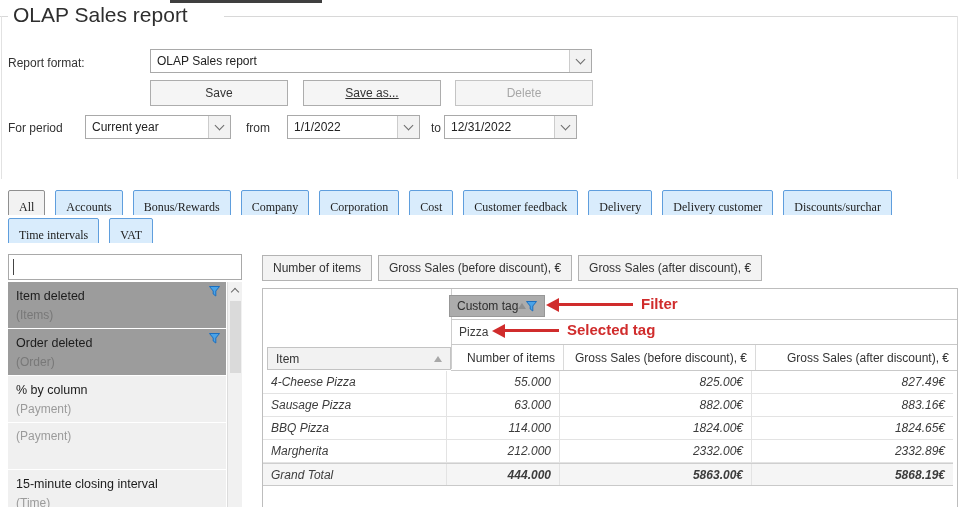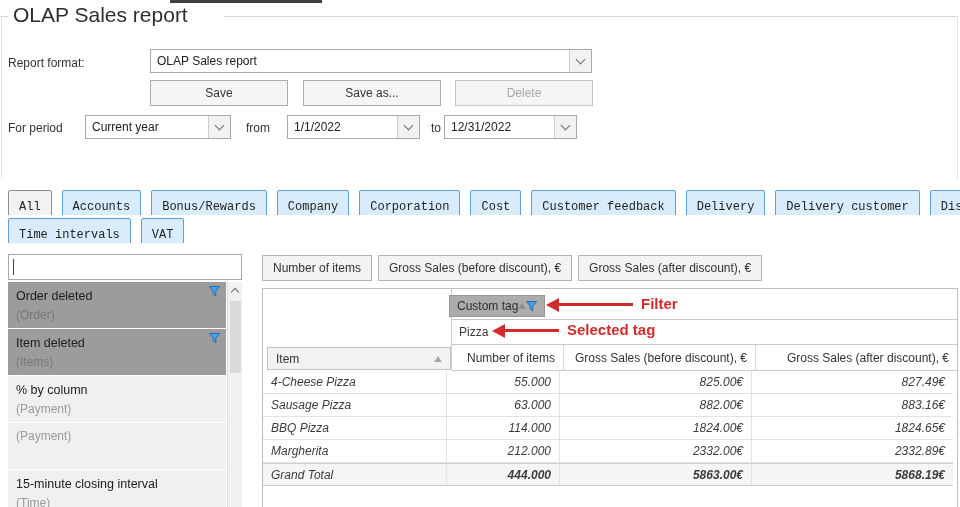--- a/index.html
+++ b/index.html
@@ -23,21 +23,21 @@
   .chev{display:inline-block;width:6px;height:6px;border-right:1.6px solid #6b6b6b;border-bottom:1.6px solid #6b6b6b;transform:rotate(45deg);margin-top:-3px;}
 
   
   .btn{position:absolute;height:26px;background:#f5f5f5;border:1px solid #adadad;color:#333;
        font-family:"Liberation Sans",sans-serif;font-size:12px;cursor:pointer;}
   .btn.disabled{color:#a7a7a7;border-color:#c4c4c4;}
 
   
   .tag-row{left:8px;width:952px;height:25px;display:flex;gap:10px;overflow:hidden;}
   .tag{flex:none;height:23px;box-sizing:border-box;padding:16px 10px;border-radius:2px;
-       font-family:Liberation Mono, monospace;font-size:12px;display:flex;align-items:center;cursor:pointer;white-space:nowrap;}
+       font-family:Liberation Serif, serif;font-size:12px;display:flex;align-items:center;cursor:pointer;white-space:nowrap;}
   .tag.blue{background:#d9ecfc;border:1px solid #5f9edd;color:#222;}
   .tag.neutral{background:#f2f2f2;border:1px solid #8f8f8f;color:#222;}
 
   
   .search{left:8px;top:254px;width:234px;height:26px;box-sizing:border-box;border:1px solid #a9a9a9;background:#fff;
           font-family:"Liberation Sans",sans-serif;font-size:12px;padding:0 5px;outline:none;position:absolute;}
   .caret{left:13px;top:259px;width:1px;height:16px;background:#444;}
   .fieldlist{left:8px;top:282px;width:234px;height:225px;overflow:hidden;background:#fff;}
   .fielditem{position:relative;width:218px;height:46px;box-sizing:border-box;padding:4px 8px;margin-bottom:1px;background:#f0f0f0;cursor:pointer;}
   .fielditem.sel{background:#9c9c9c;}
@@ -103,21 +103,21 @@
 
 <span class="abs lbl" style="left:8px;top:56px;">Report format:</span>
 <div class="abs combo" style="left:150px;top:49px;width:442px;">
   <span class="combo-val">OLAP Sales report</span>
   <span class="combo-btn">
       <i class="chev"></i>
     </span>
 </div>
 
 <button class="btn" style="left:150px;top:80px;width:138px;">Save</button>
-<button class="btn" style="left:303px;top:80px;width:138px;">Save as...</button>
+<button class="btn" style="left:303px;top:80px;width:138px;text-decoration:underline;">Save as...</button>
 <button class="btn disabled" style="left:455px;top:80px;width:138px;">Delete</button>
 
 <span class="abs lbl" style="left:8px;top:121px;">For period</span>
 <div class="abs combo" style="left:85px;top:115px;width:146px;justify-content:space-between;">
   <span class="combo-val">Current year</span>
   <span class="combo-btn">
       <i class="chev"></i>
     </span>
 </div>
 <span class="abs lbl" style="left:246px;top:121px;">from</span>
@@ -150,31 +150,31 @@
 <div class="abs tag-row" style="top:218px;">
   <button class="tag blue">Time intervals</button>
   <button class="tag blue">VAT</button>
 </div>
 
 <input class="search" placeholder="" style="">
 <div class="abs caret"></div>
 
 <div class="abs fieldlist">
   <div class="fielditem sel">
-    <div class="fi-title">Order deleted</div>
-    <div class="fi-sub">(Order)</div>
+    <div class="fi-title">Item deleted</div>
+    <div class="fi-sub">(Items)</div>
     <span class="fi-filter">
       <svg class="funnel-svg" width="11" height="11" viewBox="0 0 11 11">
           <path d="M0.5 0.5 H10.5 L6.8 5 V10 L4.2 8 V5 Z" fill="#4aa3e8" stroke="#1b6fc0" stroke-width="1"></path>
         </svg>
     </span>
   </div>
   <div class="fielditem sel">
-    <div class="fi-title">Item deleted</div>
-    <div class="fi-sub">(Items)</div>
+    <div class="fi-title">Order deleted</div>
+    <div class="fi-sub">(Order)</div>
     <span class="fi-filter">
       <svg class="funnel-svg" width="11" height="11" viewBox="0 0 11 11">
           <path d="M0.5 0.5 H10.5 L6.8 5 V10 L4.2 8 V5 Z" fill="#4aa3e8" stroke="#1b6fc0" stroke-width="1"></path>
         </svg>
     </span>
   </div>
   <div class="fielditem">
     <div class="fi-title">% by column</div>
     <div class="fi-sub">(Payment)</div>
   </div>

